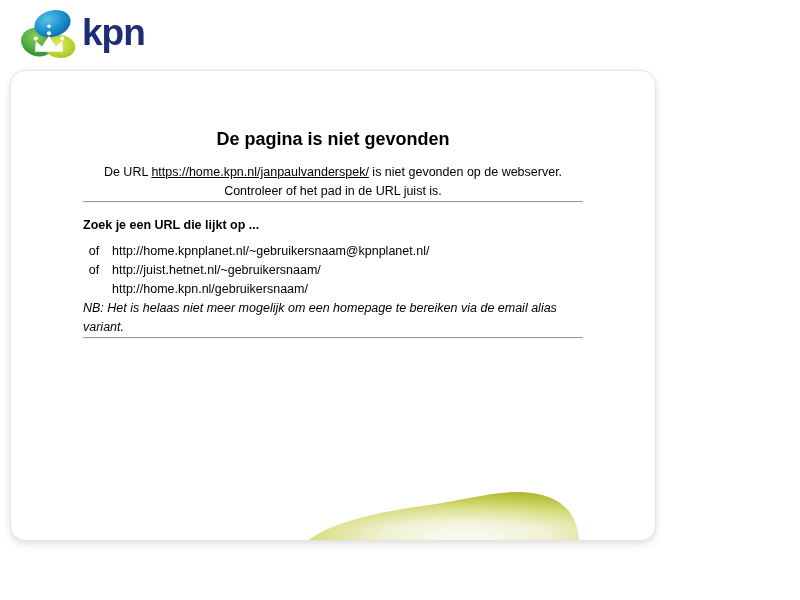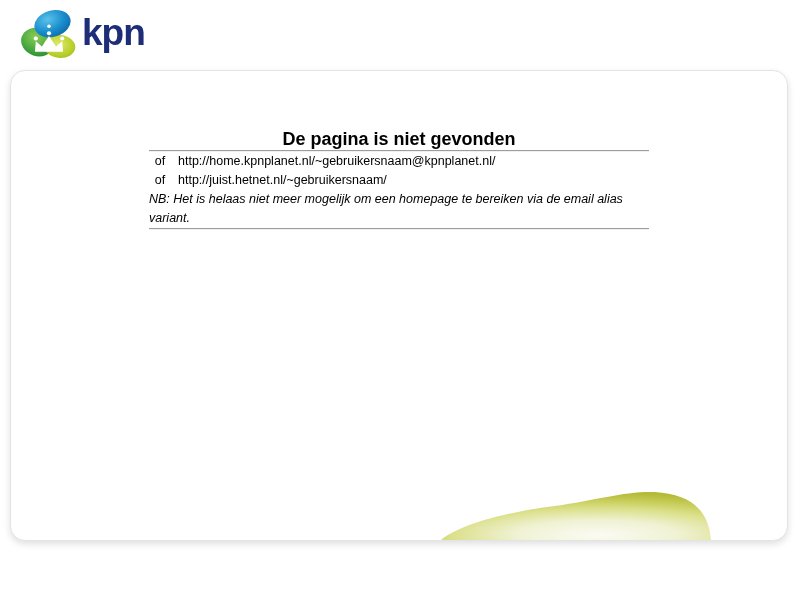--- a/index.html
+++ b/index.html
@@ -32,21 +32,21 @@
     color: #1e2d78;
     letter-spacing: -1px;
     line-height: 1;
     padding-bottom: 6px;
   }
   
   .card {
     position: absolute;
     left: 10px;
     top: 70px;
-    width: 778px;
+    width: 646px;
     height: 471px;
     background: #ffffff;
     border: 1px solid #e4e4e4;
     border-radius: 15px;
     box-shadow: 0 3px 7px rgba(0,0,0,0.13);
     overflow: hidden;
     box-sizing: border-box;
   }
   .content {
     width: 500px;
@@ -143,37 +143,43 @@
     </svg>
     <span class="logo-text">kpn</span>
   </div>
 </div>
 
 <div class="card">
   <div class="content">
 
     <h1 class="page-title">De pagina is niet gevonden</h1>
 
+    <p class="intro"><span>De URL </span><a>https://home.kpn.nl/janpaulvanderspek/</a><span> is niet gevonden op de webserver.</span><span class="line2">Controleer of het pad in de URL juist is.</span></p>
 
     <hr class="rule rule-top">
 
+    <p class="sec-heading">Zoek je een URL die lijkt op ...</p>
 
     <div class="url-row">
       <span class="pre"></span>
     </div>
     <div class="url-row">
       <span class="pre">of</span>
       <span class="url">http://home.kpnplanet.nl/~gebruikersnaam@kpnplanet.nl/</span>
     </div>
     <div class="url-row">
       <span class="pre">of</span>
       <span class="url">http://juist.hetnet.nl/~gebruikersnaam/</span>
     </div>
 
 
+    <div class="url-row">
+      <span class="pre"></span>
+      <span class="url">http://home.kpn.nl/gebruikersnaam/</span>
+    </div>
 
     <p class="note">NB: Het is helaas niet meer mogelijk om een homepage te bereiken via de email alias variant.</p>
 
     <hr class="rule rule-bottom">
   </div>
 
   <svg class="blob" viewBox="0 0 280 54" preserveAspectRatio="none" aria-hidden="true">
     <defs>
       <radialGradient id="blobGrad" cx="58%" cy="88%" r="85%">
         <stop offset="0%" stop-color="#fbfbf3"></stop>

